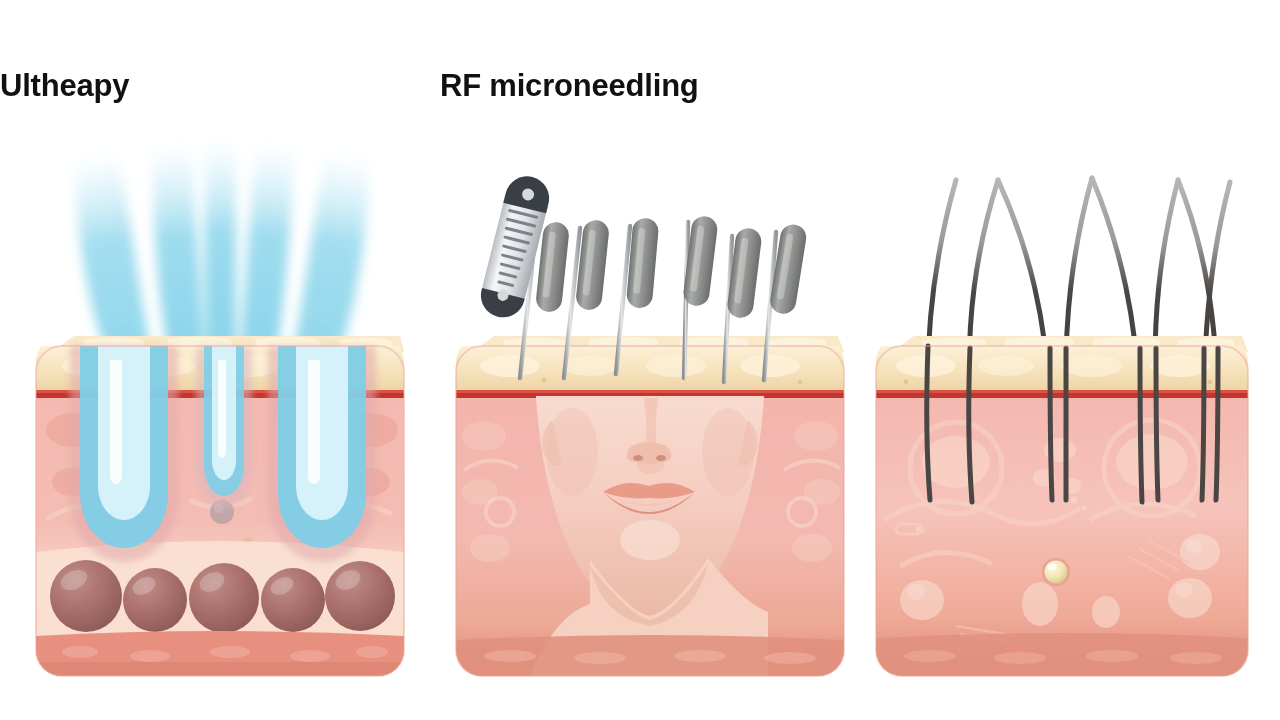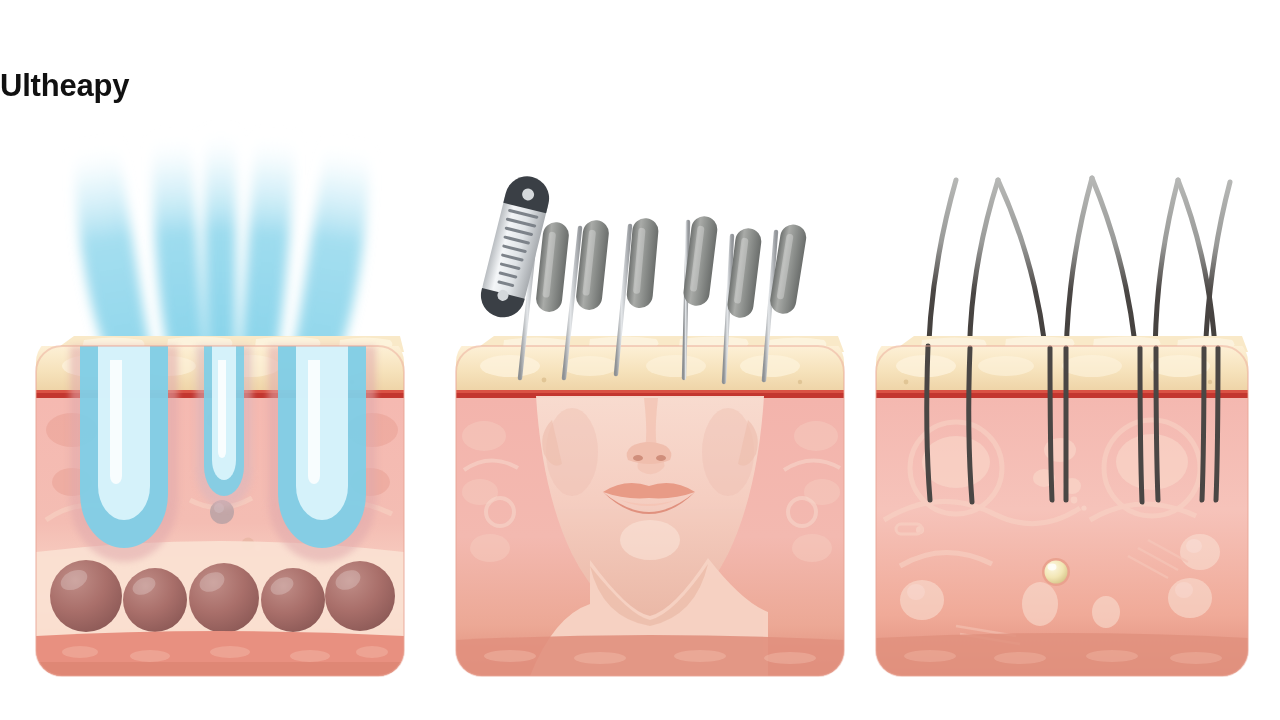--- a/index.html
+++ b/index.html
@@ -196,20 +196,21 @@
             </g>
           </g>
 
           <rect x="36" y="346" width="368" height="330" rx="26" ry="26" fill="none" stroke="#e9a394" stroke-width="2" opacity="0.45"></rect>
         </g>
       </svg>
     </div>
   </div>
 
   <div class="panel" id="panel-rf">
+    <div class="panel-title">RF microneedling</div>
     <div class="svg-stage">
       <svg width="420" height="720" viewBox="0 0 420 720" xmlns="http://www.w3.org/2000/svg">
         <defs>
           <linearGradient id="r-epi" x1="0" y1="0" x2="0" y2="1">
             <stop offset="0%" stop-color="#fdf0d6"></stop>
             <stop offset="55%" stop-color="#f6e2bb"></stop>
             <stop offset="100%" stop-color="#eed3a6"></stop>
           </linearGradient>
           <linearGradient id="r-derm" x1="0" y1="0" x2="0" y2="1">
             <stop offset="0%" stop-color="#f3b4ac"></stop>

